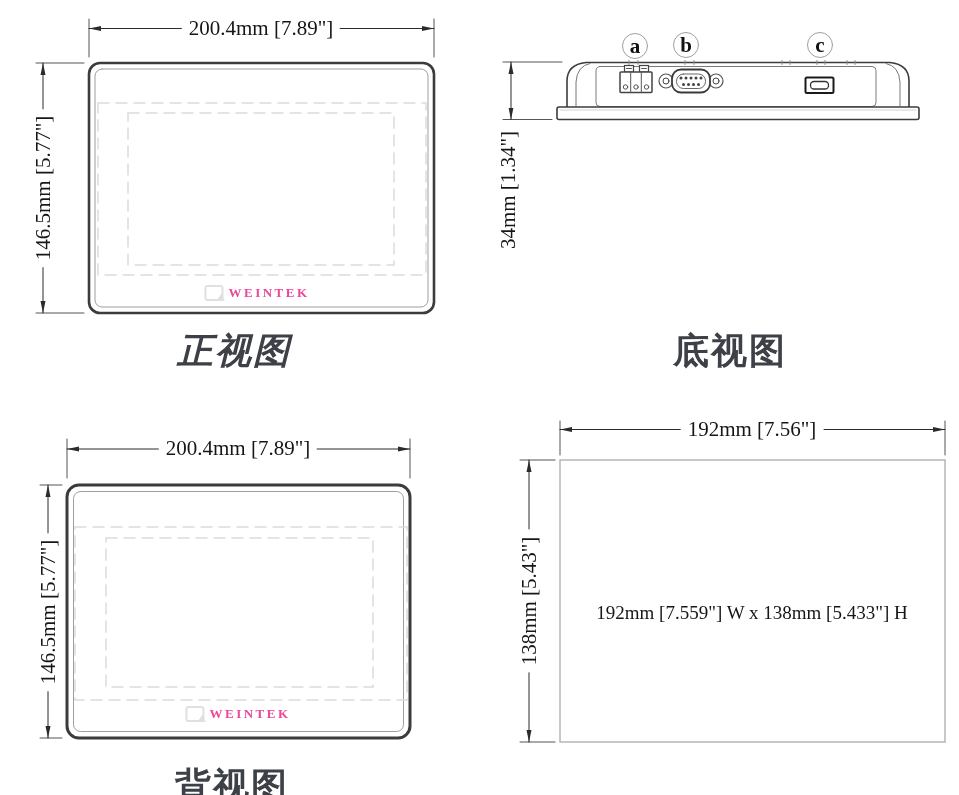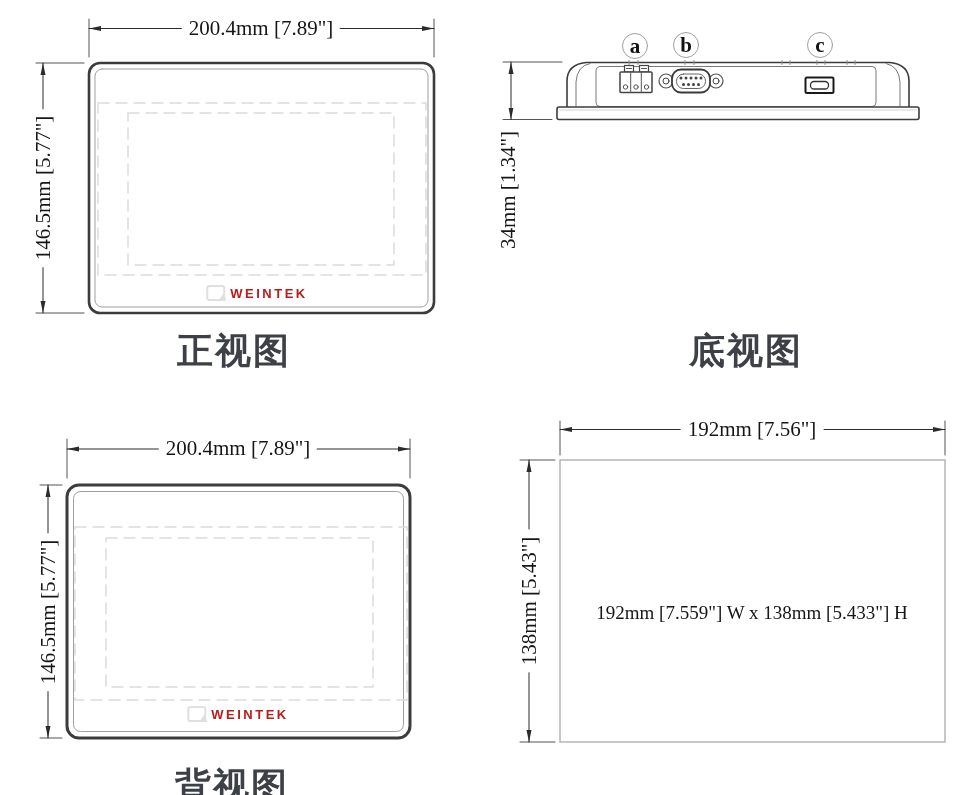--- a/index.html
+++ b/index.html
@@ -12,22 +12,22 @@
   .dim.small{font-size:19px;padding:0 4px;}
   .title{position:absolute;z-index:5;font-family:"Liberation Sans", sans-serif;font-size:36px;
          font-weight:600;color:#3d4147;letter-spacing:2px;white-space:nowrap;
          transform:translate(-50%,-50%);}
   .logo{position:absolute;z-index:4;display:flex;align-items:center;gap:5px;
         transform:translate(-50%,-50%);}
   .logo .mark{width:15px;height:12px;border:2px solid #e0e0e0;border-radius:3px;position:relative;}
   .logo .mark:after{content:"";position:absolute;right:-4px;bottom:-4px;width:0;height:0;
         border-left:7px solid #e0e0e0;border-top:4px solid transparent;border-bottom:4px solid transparent;
         transform:rotate(35deg);}
-  .logo .word{font-family:Liberation Sans, sans-serif;font-size:13px;font-weight:700;
-        letter-spacing:2.5px;color:#b91c1c;}
+  .logo .word{font-family:Liberation Serif, serif;font-size:13px;font-weight:700;
+        letter-spacing:2.5px;color:#ec4899;}
   svg text.conn-label{font-family:"Liberation Serif", serif;font-size:21px;font-weight:700;fill:#111;}
 </style>
 </head>
 <body>
 
 <div id="canvas">
 
   <svg id="linework" viewBox="0 0 959 795" xmlns="http://www.w3.org/2000/svg">
     <defs>
       <marker id="arr" viewBox="0 0 12 6" refX="12" refY="3" markerWidth="12" markerHeight="6" orient="auto-start-reverse" markerUnits="userSpaceOnUse">
@@ -163,22 +163,22 @@
 
   <span class="dim" style="left:261px;top:28px;">200.4mm [7.89"]</span>
   <span class="dim rot" style="left:43px;top:188px;">146.5mm [5.77"]</span>
   <span class="dim rot" style="left:508px;top:190px;">34mm [1.34"]</span>
   <span class="dim" style="left:238px;top:448px;">200.4mm [7.89"]</span>
   <span class="dim rot" style="left:48px;top:612px;">146.5mm [5.77"]</span>
   <span class="dim" style="left:752px;top:429px;">192mm [7.56"]</span>
   <span class="dim rot" style="left:529px;top:601px;">138mm [5.43"]</span>
   <span class="dim small" style="left:752px;top:613px;">192mm [7.559"] W x 138mm [5.433"] H</span>
 
-  <span class="title" style="left:234px;top:351px;">正视图</span>
-  <span class="title" style="left:746px;top:351px;">底视图</span>
+  <span class="title" style="left:234px;top:351px;font-style:italic;">正视图</span>
+  <span class="title" style="left:730px;top:351px;">底视图</span>
   <span class="title" style="left:232px;top:786px;">背视图</span>
 
   <span class="logo" style="left:257px;top:293px;">
     <span class="mark"></span>
     <span class="word">WEINTEK</span>
   </span>
   <span class="logo" style="left:238px;top:714px;">
     <span class="mark"></span>
     <span class="word">WEINTEK</span>
   </span>

